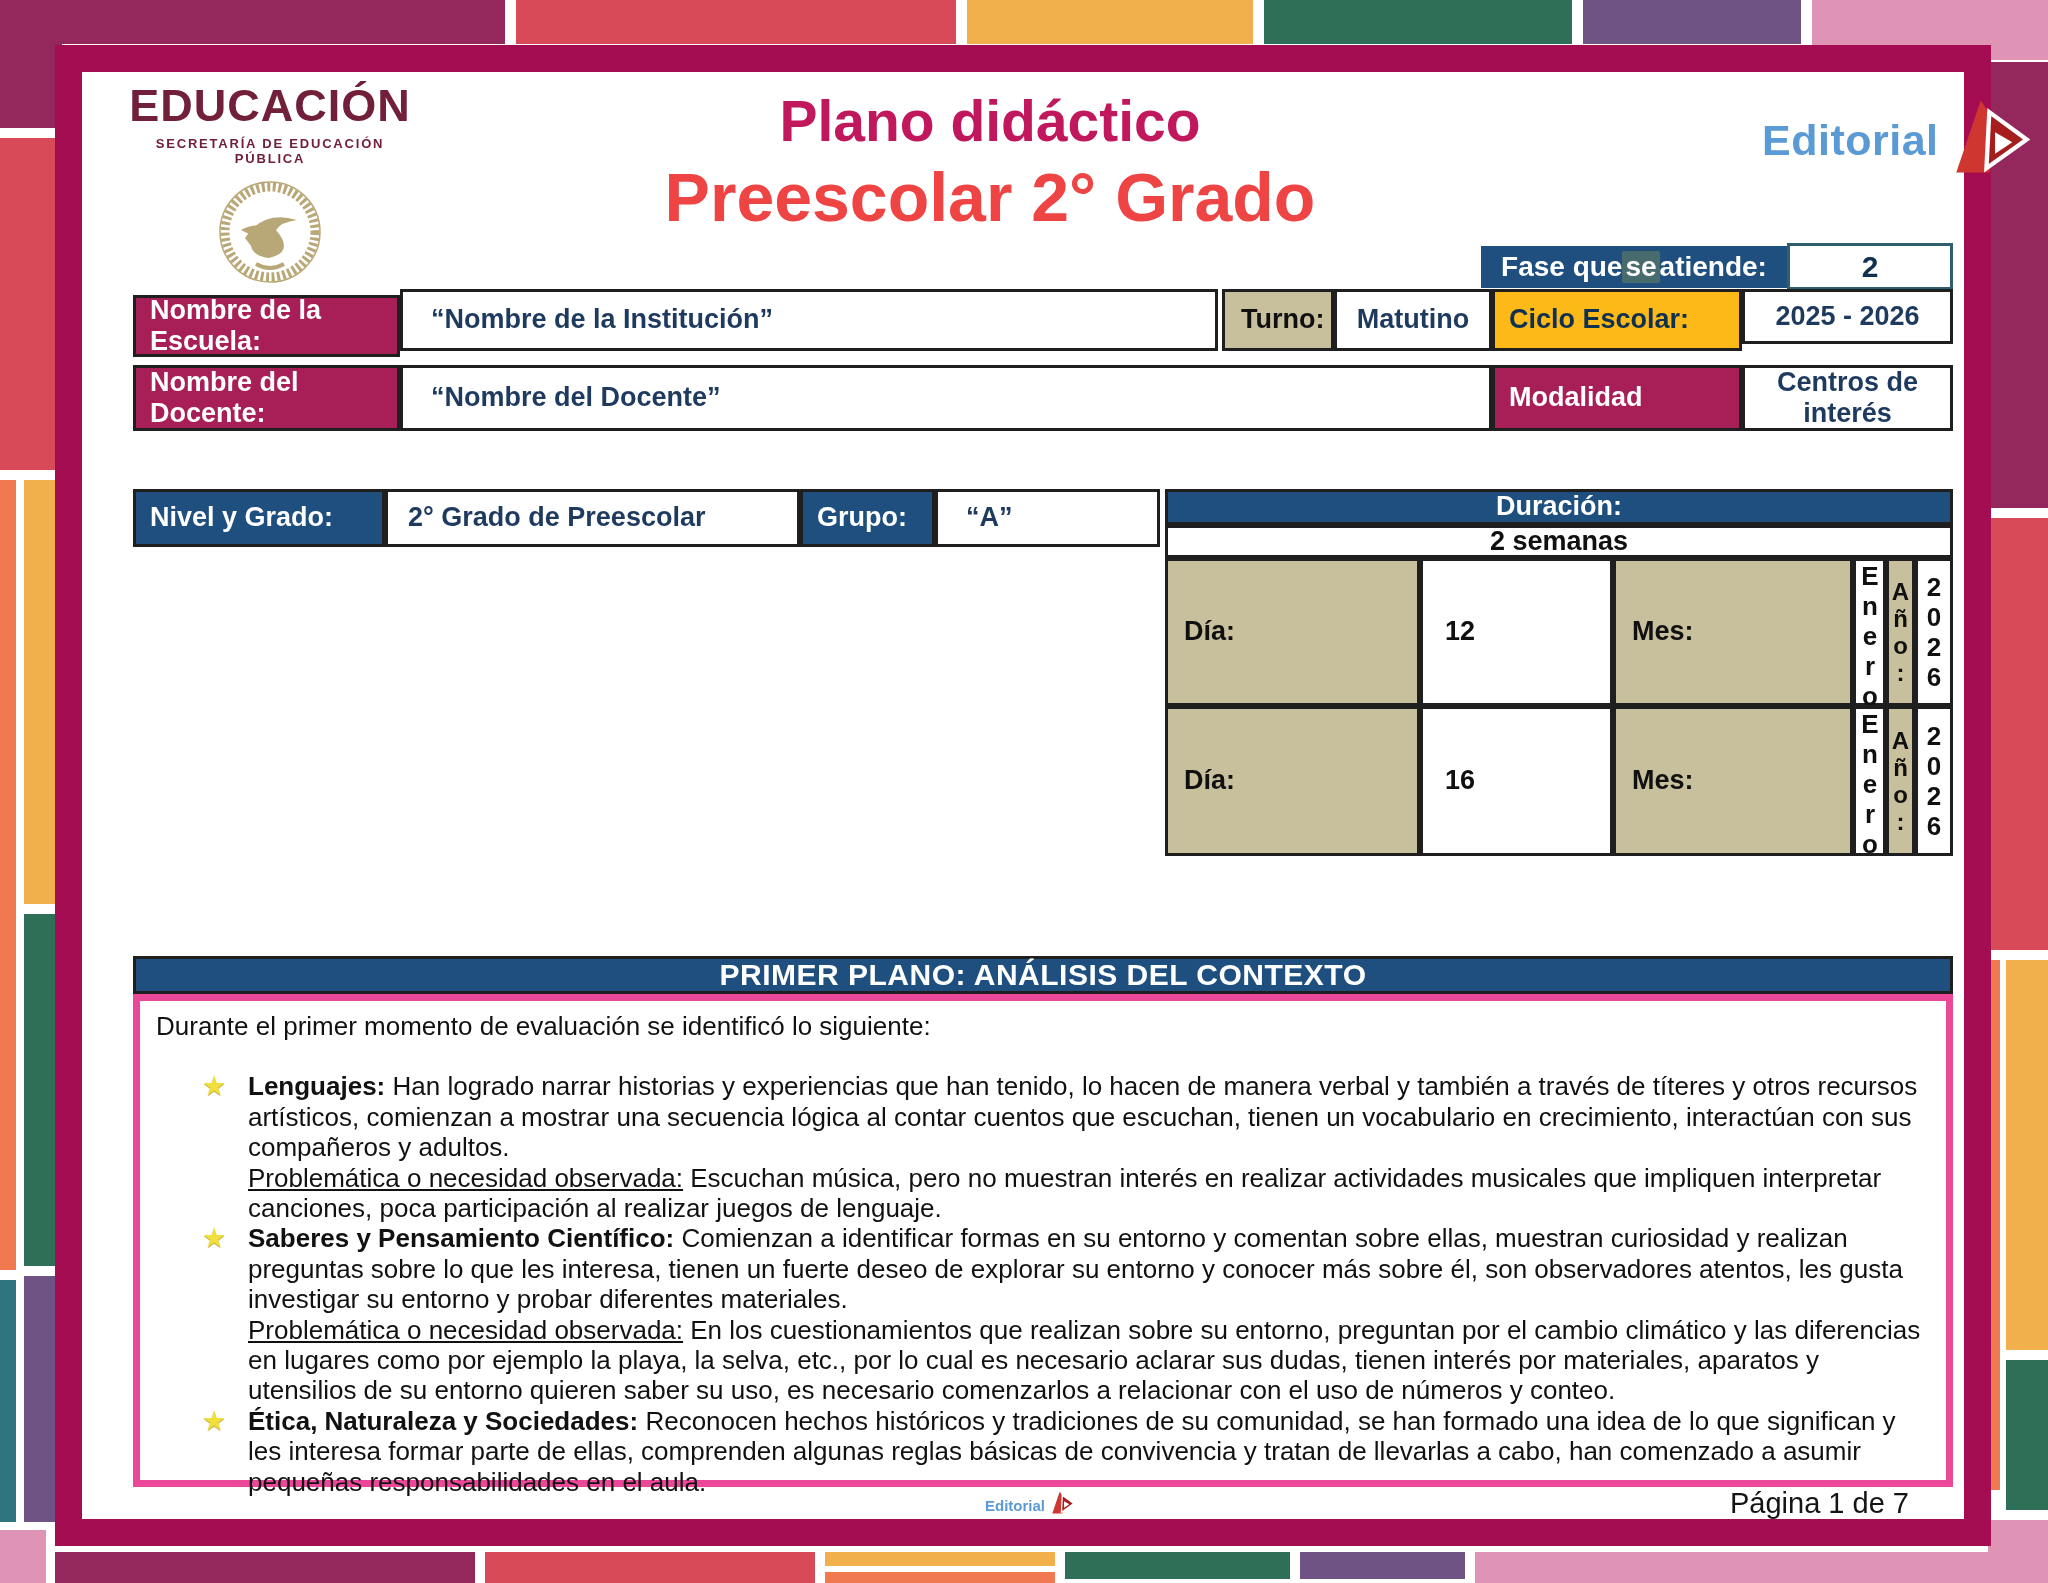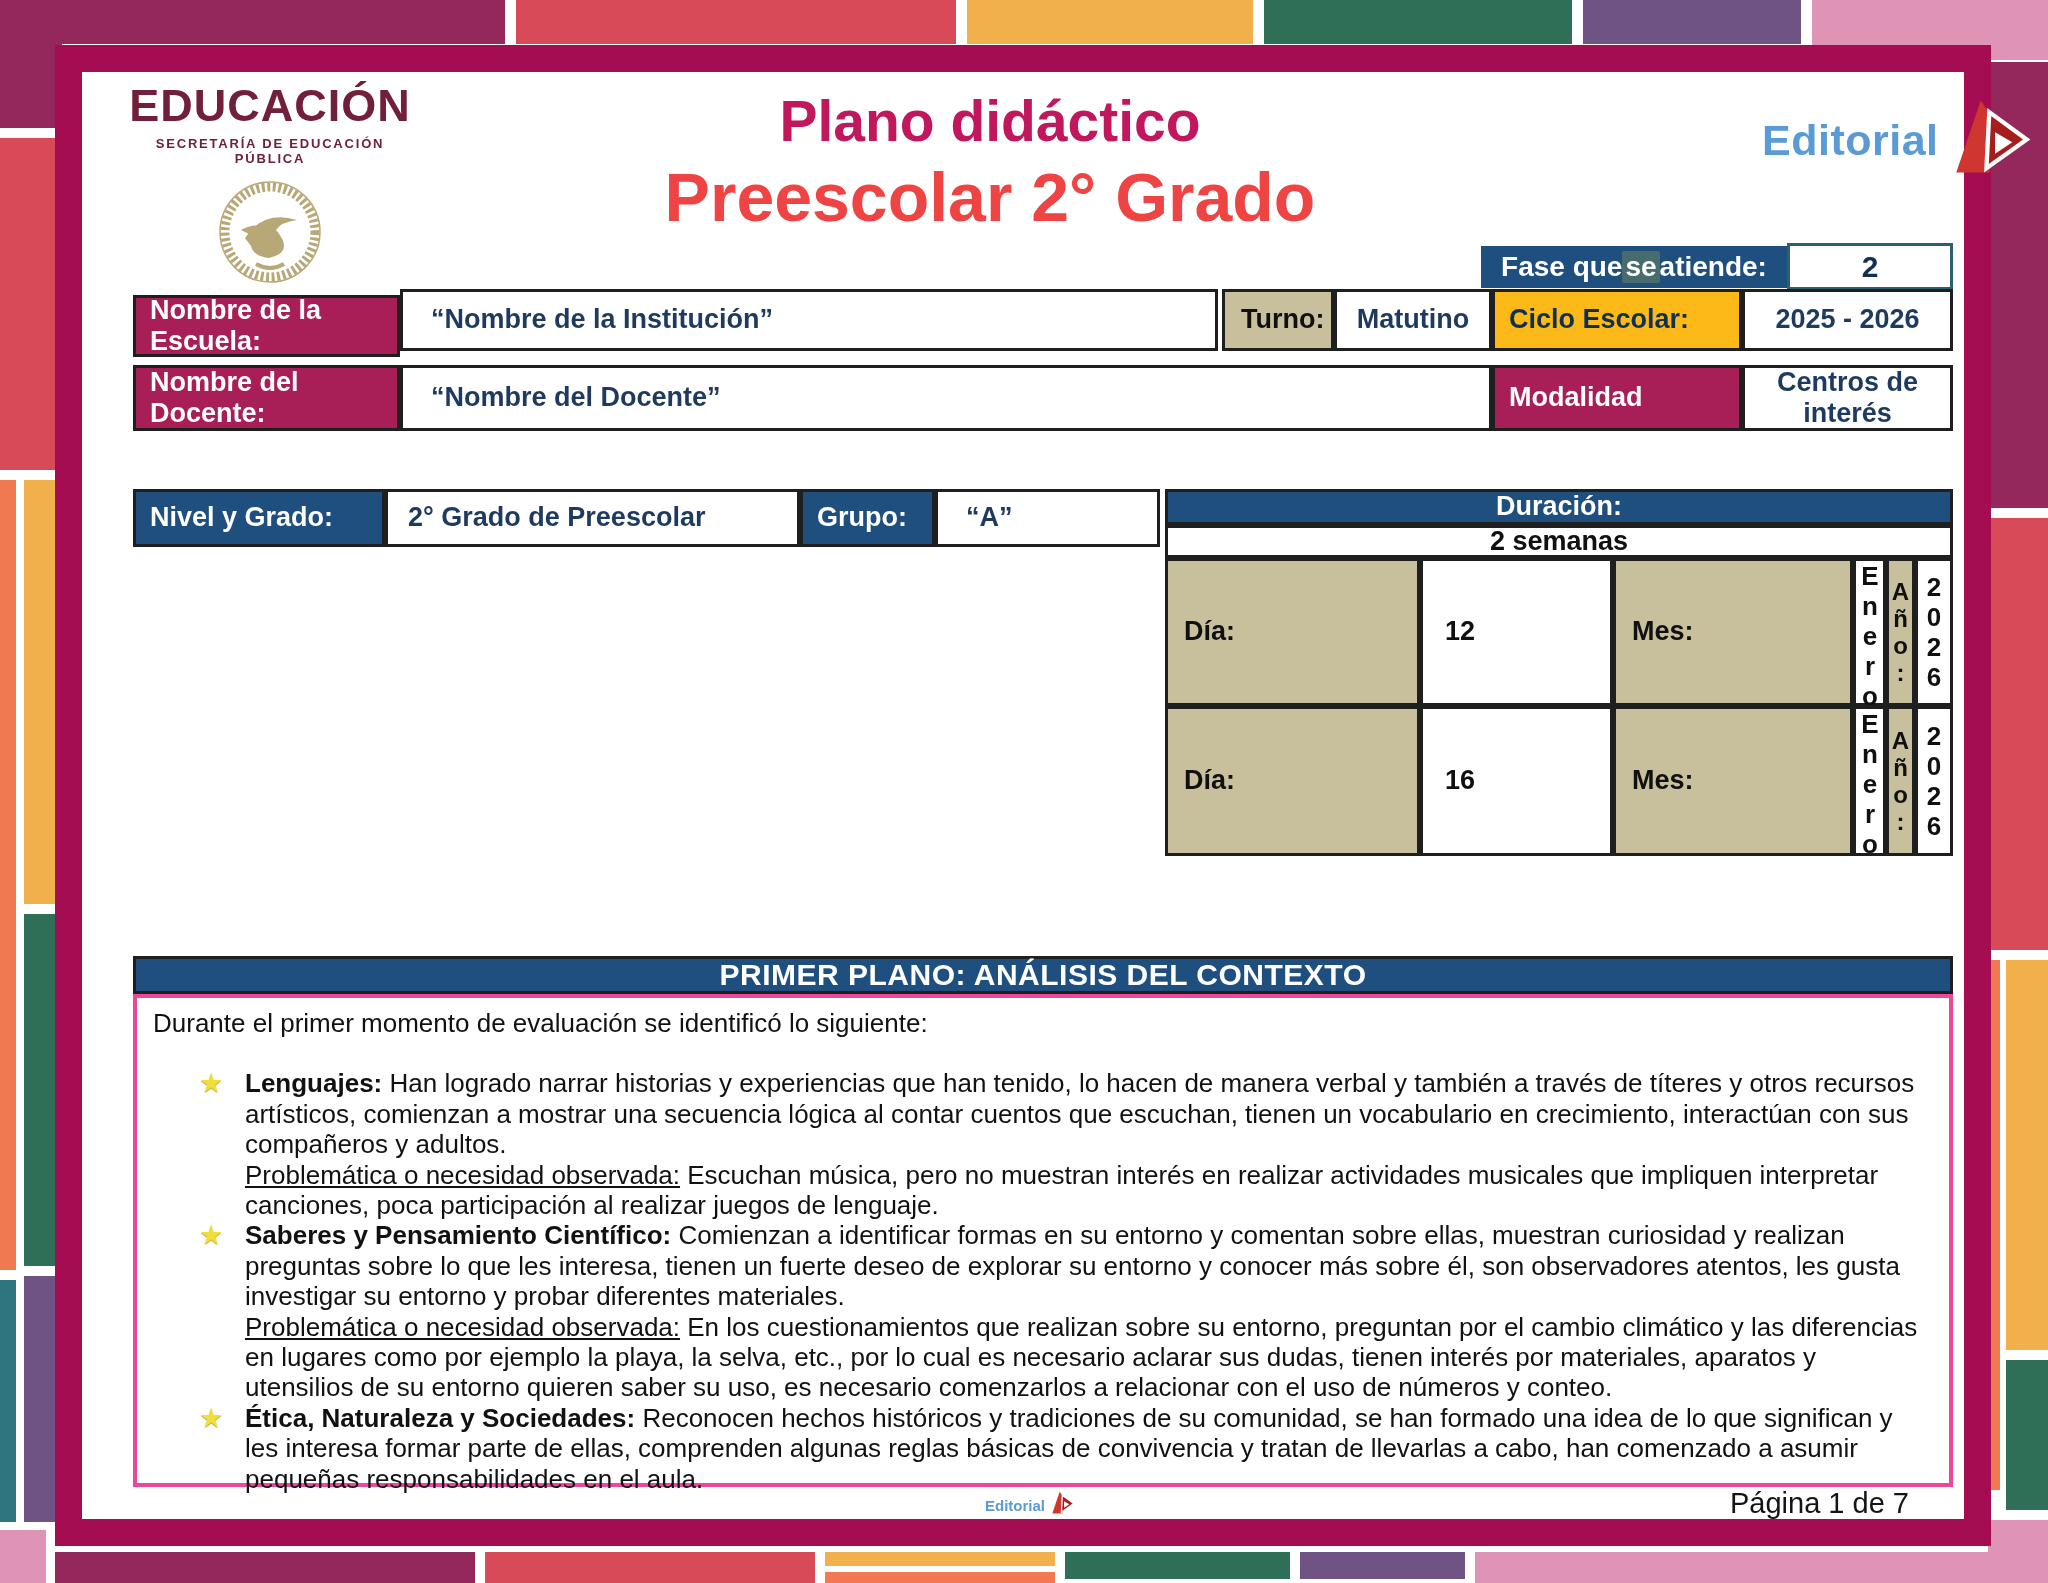--- a/index.html
+++ b/index.html
@@ -39,21 +39,21 @@
   .fase-value { position:absolute; left:1787px; top:243px; width:166px; height:47px; background:#fff;
                 border:3px solid #2d5f6f; box-sizing:border-box; color:#10304f; font-weight:700; font-size:30px;
                 display:flex; align-items:center; justify-content:center; }
   .vcell { writing-mode:vertical-rl; text-orientation:upright; text-align:center;
            font-weight:700; color:#101010; display:block; padding:0; }
   
   .pp-bar { position:absolute; left:133px; top:956px; width:1820px; height:38px; box-sizing:border-box;
             background:#1e4f7e; border:3px solid #1f1f1f; color:#fff; font-weight:700; font-size:30px;
             display:flex; align-items:center; justify-content:center; letter-spacing:0.5px; }
   .pp-body { position:absolute; left:133px; top:994px; width:1820px; height:493px; box-sizing:border-box;
-             background:#fff; border:4px solid #ec4899; padding:8px 16px; font-size:26px; line-height:1.17; color:#111; }
+             background:#fff; border:7px solid #ec4899; padding:8px 16px; font-size:26px; line-height:1.17; color:#111; }
   .pp-intro { margin:2px 0 30px 0; }
   .bullet { display:flex; margin:0 0 0 46px; }
   .star { width:46px; font-size:27px; color:#f0df3a; text-shadow:0 1px 1px #b99f1f; flex:0 0 46px; }
   .btext { flex:1; padding-right:6px; }
   .bh { font-weight:700; }
   .plabel { text-decoration:underline; }
   
   .footer-logo { position:absolute; left:985px; top:1489px; display:flex; align-items:center; gap:2px; }
   .footer-word { font-size:15px; font-weight:700; color:#5b9bd5; }
   .footer-page { position:absolute; left:1730px; top:1487px; width:230px; font-size:29px; color:#141414; }
@@ -137,21 +137,21 @@
       <span class="hl">se</span>
       <span> atiende:</span>
   </div>
   <div class="fase-value">2</div>
 
   <div class="cell magenta" style="left:133px;top:295px;width:267px;height:62px;">Nombre de la Escuela:</div>
   <div class="cell wval" style="left:400px;top:289px;width:818px;height:62px;">“Nombre de la Institución”</div>
   <div class="cell tan" style="left:1222px;top:289px;width:112px;height:62px;">Turno:</div>
   <div class="cell wctr" style="left:1334px;top:289px;width:158px;height:62px;">Matutino</div>
   <div class="cell gold" style="left:1492px;top:289px;width:250px;height:62px;">Ciclo Escolar:</div>
-  <div class="cell wctr" style="left:1742px;top:289px;width:211px;height:62px;">2025 - 2026</div>
+  <div class="cell wctr" style="left:1742px;top:289px;width:211px;height:55px;">2025 - 2026</div>
 
   <div class="cell magenta" style="left:133px;top:365px;width:267px;height:66px;">Nombre del Docente:</div>
   <div class="cell wval" style="left:400px;top:365px;width:1092px;height:66px;">“Nombre del Docente”</div>
   <div class="cell magenta" style="left:1492px;top:365px;width:250px;height:66px;">Modalidad</div>
   <div class="cell blue" style="left:133px;top:489px;width:252px;height:58px;">Nivel y Grado:</div>
 
   <div class="cell wctr" style="left:1742px;top:365px;width:211px;height:66px;">Centros de interés</div>
   <div class="cell wval" style="left:385px;top:489px;width:415px;height:58px;padding-left:20px;">2° Grado de Preescolar</div>
   <div class="cell blue" style="left:800px;top:489px;width:135px;height:58px;">Grupo:</div>
   <div class="cell wval" style="left:935px;top:489px;width:225px;height:58px;">“A”</div>

